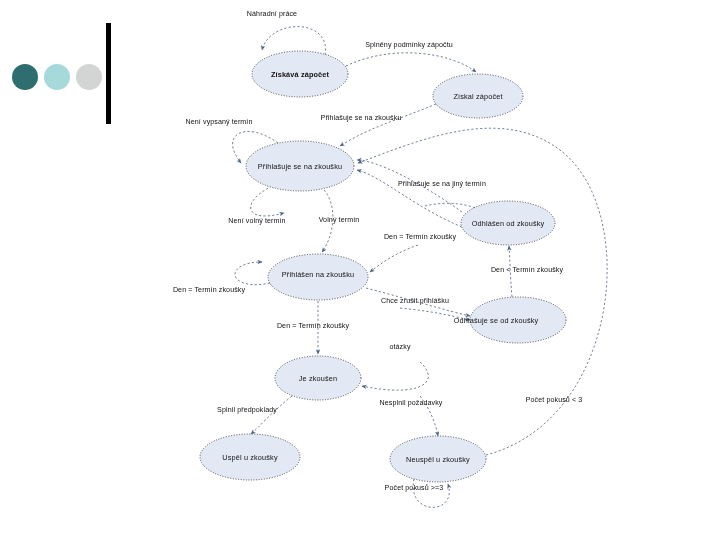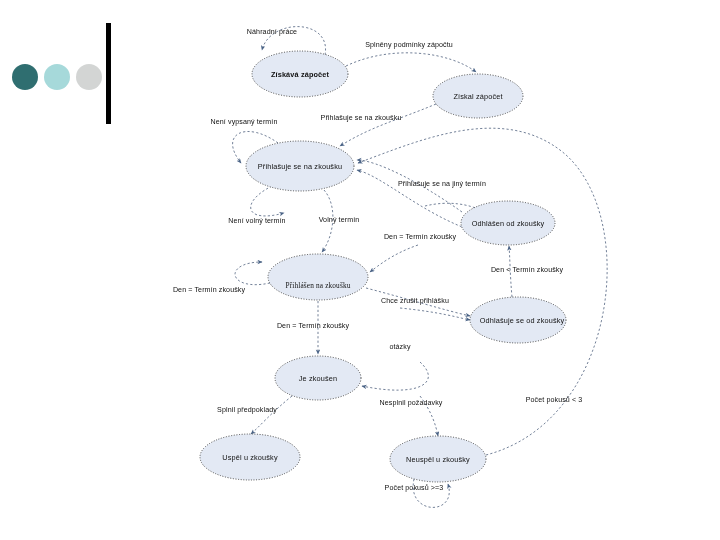--- a/index.html
+++ b/index.html
@@ -97,31 +97,31 @@
         <ellipse cx="250" cy="457" rx="50" ry="23" fill="#e3e9f4" stroke="#3b3b3b" stroke-width="0.9" stroke-dasharray="1 1.6"></ellipse>
         <ellipse cx="438" cy="459" rx="48" ry="23" fill="#e3e9f4" stroke="#3b3b3b" stroke-width="0.9" stroke-dasharray="1 1.6"></ellipse>
       </g>
   </svg>
 
   <div id="node-labels">
       <div class="node-label" style="left: 300px; top: 74px; font-weight: bold;">Získává zápočet</div>
       <div class="node-label" style="left: 478px; top: 96px;">Získal zápočet</div>
       <div class="node-label" style="left: 300px; top: 166px;">Přihlašuje se na zkoušku</div>
       <div class="node-label" style="left: 508px; top: 223px;">Odhlášen od zkoušky</div>
-      <div class="node-label" style="left: 318px; top: 285px; font-family: Liberation Serif, serif;">Přihlášen na zkoušku</div>
-      <div class="node-label" style="left: 522px; top: 320px;">Odhlašuje se od zkoušky</div>
+      <div class="node-label" style="left: 318px; top: 274px;">Přihlášen na zkoušku</div>
+      <div class="node-label" style="left: 496px; top: 320px;">Odhlašuje se od zkoušky</div>
       <div class="node-label" style="left: 318px; top: 378px;">Je zkoušen</div>
       <div class="node-label" style="left: 250px; top: 457px;">Uspěl u zkoušky</div>
       <div class="node-label" style="left: 438px; top: 459px;">Neuspěl u zkoušky</div>
     </div>
 
   <div id="edge-labels">
-      <div class="edge-label" style="left: 272px; top: 32px;">Náhradní práce</div>
+      <div class="edge-label" style="left: 272px; top: 14px;">Náhradní práce</div>
       <div class="edge-label" style="left: 409px; top: 45px;">Splněny podmínky zápočtu</div>
-      <div class="edge-label" style="left: 219px; top: 122px; margin-left: 25px;">Není vypsaný termín</div>
+      <div class="edge-label" style="left: 219px; top: 122px;">Není vypsaný termín</div>
       <div class="edge-label" style="left: 361px; top: 118px;">Přihlašuje se na zkoušku</div>
       <div class="edge-label" style="left: 442px; top: 184px;">Přihlašuje se na jiný termín</div>
       <div class="edge-label" style="left: 249px; top: 221px; padding-left: 16px;">Není volný termín</div>
       <div class="edge-label" style="left: 339px; top: 220px;">Volný termín</div>
       <div class="edge-label" style="left: 420px; top: 237px;">Den = Termín zkoušky</div>
       <div class="edge-label" style="left: 209px; top: 290px;">Den = Termín zkoušky</div>
       <div class="edge-label" style="left: 415px; top: 301px;">Chce zrušit přihlášku</div>
       <div class="edge-label" style="left: 527px; top: 270px;">Den &lt; Termín zkoušky</div>
       <div class="edge-label" style="left: 313px; top: 326px;">Den = Termín zkoušky</div>
       <div class="edge-label" style="left: 400px; top: 347px;">otázky</div>

